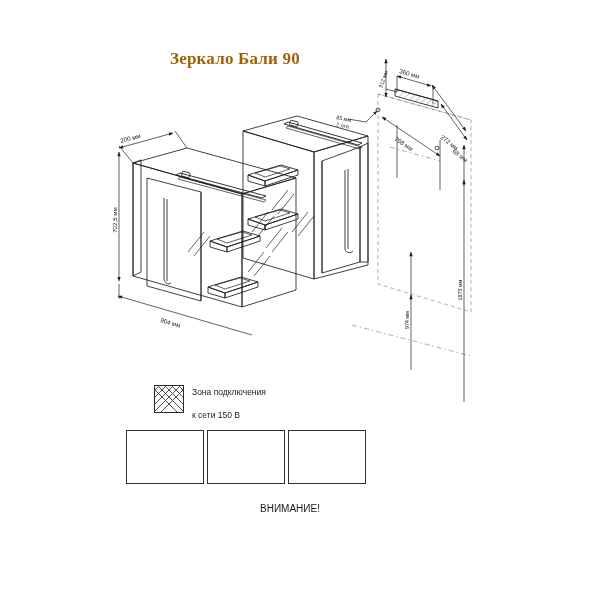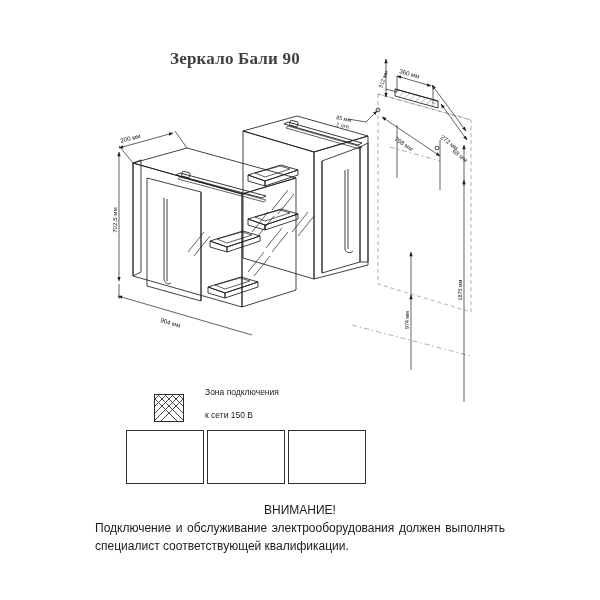--- a/index.html
+++ b/index.html
@@ -28,32 +28,32 @@
     position: absolute;
     left: 110px;
     top: 48px;
     width: 250px;
     text-align: center;
     font-family: "Liberation Serif", serif;
     font-weight: bold;
     font-size: 17px;
     line-height: 1.25;
     letter-spacing: 0.2px;
-    color: #404040;
+    color: #a16207;
   }
   .title-line2 { display: block; }
 
   
   .legend {
     position: absolute;
     left: 126px;
     top: 376px;
     display: flex;
-    align-items: flex-end;
-    gap: 21px;
+    align-items: center;
+    gap: 8px;
     padding-left: 28px;
   }
   .legend-swatch {
     width: 28px;
     height: 26px;
     border: 1px solid #2b2b2b;
     background-color: #ffffff;
     background-image:
       repeating-linear-gradient(45deg,  #4a4a4a 0 0.6px, transparent 0.6px 5px),
       repeating-linear-gradient(-45deg, #4a4a4a 0 0.6px, transparent 0.6px 5px);
@@ -77,24 +77,24 @@
     width: 76px;
     height: 52px;
     border: 1px solid #2f2f2f;
     background: #fff;
     position: relative;
   }
 
   
   .warning {
     position: absolute;
-    left: 95px;
+    left: 85px;
     top: 502px;
     width: 410px;
-    font-size: 12px;
+    font-size: 10px;
     line-height: 1.45;
     color: #1b1b1b;
   }
   .warning-head {
     text-align: center;
     display: block;
     margin-bottom: 1px;
   }
   .warning-body {
     display: block;
@@ -349,14 +349,13 @@
 </div>
 
 <div class="hinge-strip">
   <div class="hinge-cell"></div>
   <div class="hinge-cell"></div>
   <div class="hinge-cell"></div>
 </div>
 
 <div class="warning">
   <span class="warning-head">ВНИМАНИЕ!</span>
-  <span class="warning-body">Подключение и обслуживание электрооборудования должен выполнять специалист соответствующей квалификации.</span>
 </div>
 
 </body></html>

